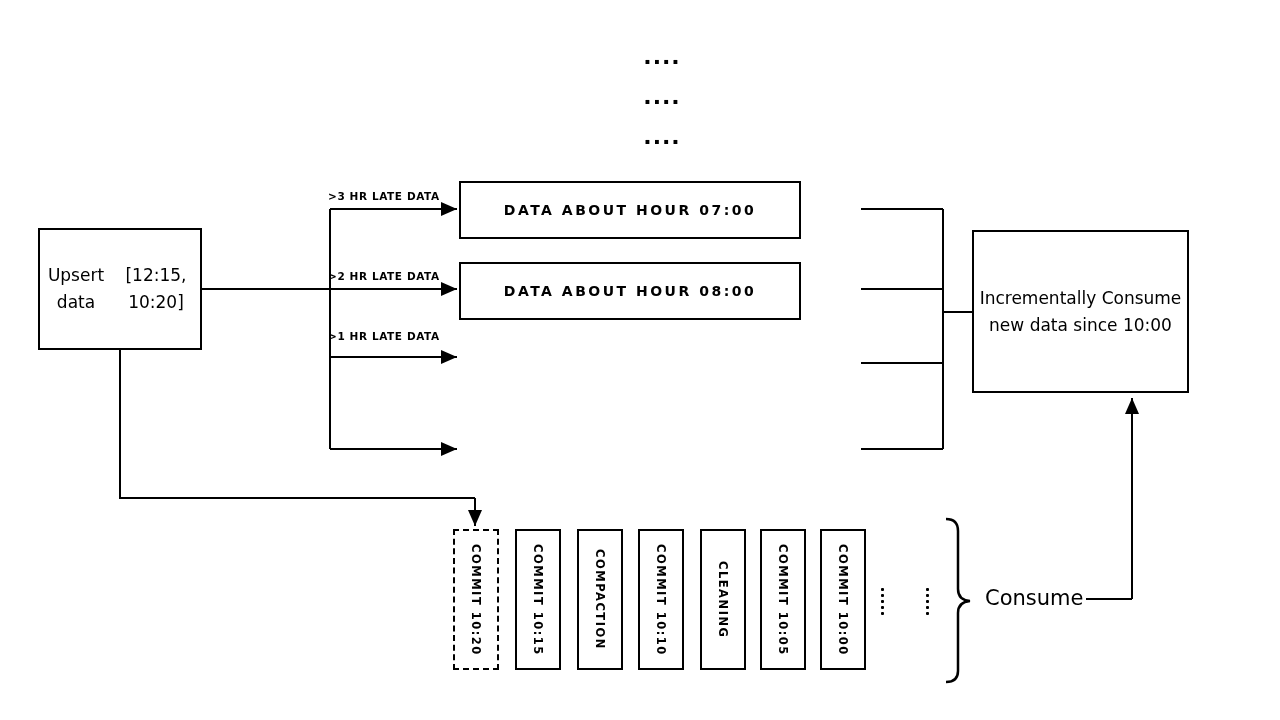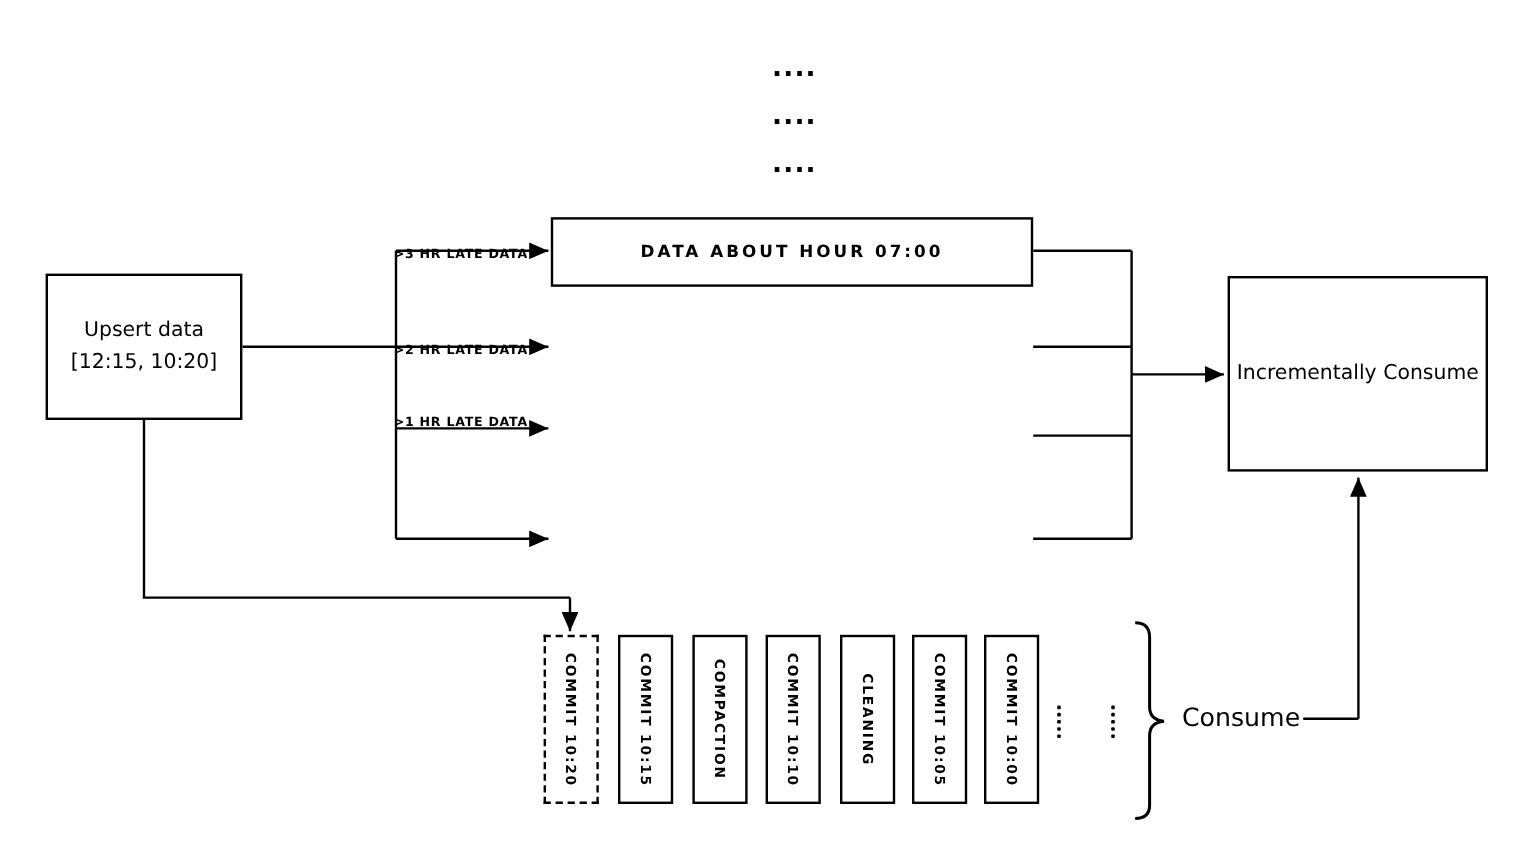--- a/index.html
+++ b/index.html
@@ -24,42 +24,41 @@
     border: 2px solid #000000;
     background: #ffffff;
     display: flex;
     align-items: center;
     justify-content: center;
     text-align: center;
   }
   .upsert-box {
     left: 38px; top: 228px; width: 164px; height: 122px;
     font-size: 17px; line-height: 27px;
-    flex-direction: column;
+    flex-direction: row;
   }
   .hour-box {
-    left: 459px; width: 402px; height: 58px;
+    left: 459px; width: 342px; height: 58px;
     font-size: 14px; font-weight: 700; letter-spacing: 2.5px;
   }
   .hour-box.h07 { top: 181px; }
   .hour-box.h08 { top: 262px; }
   .hour-box.h09 { top: 336px; }
   .hour-box.h10 { top: 421px; }
   .consume-box {
-    left: 1023px; top: 230px; width: 217px; height: 163px;
+    left: 972px; top: 230px; width: 217px; height: 163px;
     font-size: 17px; line-height: 27px;
     flex-direction: column;
   }
   .late-label {
     position: absolute;
     left: 328px; width: 112px;
-    text-align: center;
+    text-align: left;
     font-size: 10.5px; font-weight: 700; letter-spacing: 0.6px;
     white-space: nowrap;
-    margin-top: 16px;
   }
   .late-label.l3 { top: 190px; }
   .late-label.l2 { top: 270px; }
   .late-label.l1 { top: 330px; }
   .top-dots {
     position: absolute;
     left: 630px; width: 64px;
     text-align: center;
     font-size: 22px; font-weight: 700; letter-spacing: 1px;
   }
@@ -153,23 +152,27 @@
     <span>[12:15, 10:20]</span>
   </div>
 
   <div class="late-label l3">&gt;3 HR LATE DATA</div>
   <div class="late-label l2">&gt;2 HR LATE DATA</div>
   <div class="late-label l1">&gt;1 HR LATE DATA</div>
 
   <div class="box hour-box h07">
     <span>DATA ABOUT HOUR 07:00</span>
   </div>
+  <div class="box hour-box h08">
+    <span>DATA ABOUT HOUR 08:00</span>
+  </div>
 
   <div class="box consume-box">
     <span>Incrementally Consume</span>
+    <span>new data since 10:00</span>
   </div>
 
   <div class="commit-box dashed" style="left:453px">
     <span class="vtext">COMMIT 10:20</span>
   </div>
   <div class="commit-box" style="left:515px">
     <span class="vtext">COMMIT 10:15</span>
   </div>
   <div class="commit-box" style="left:577px">
     <span class="vtext">COMPACTION</span>

